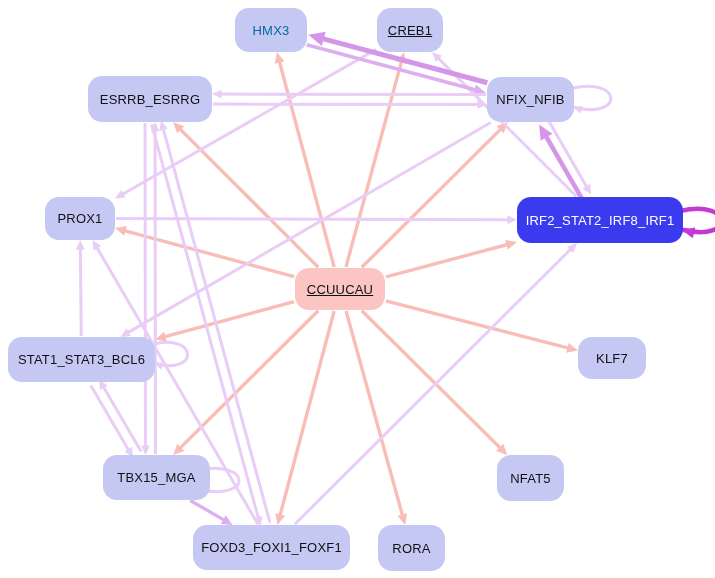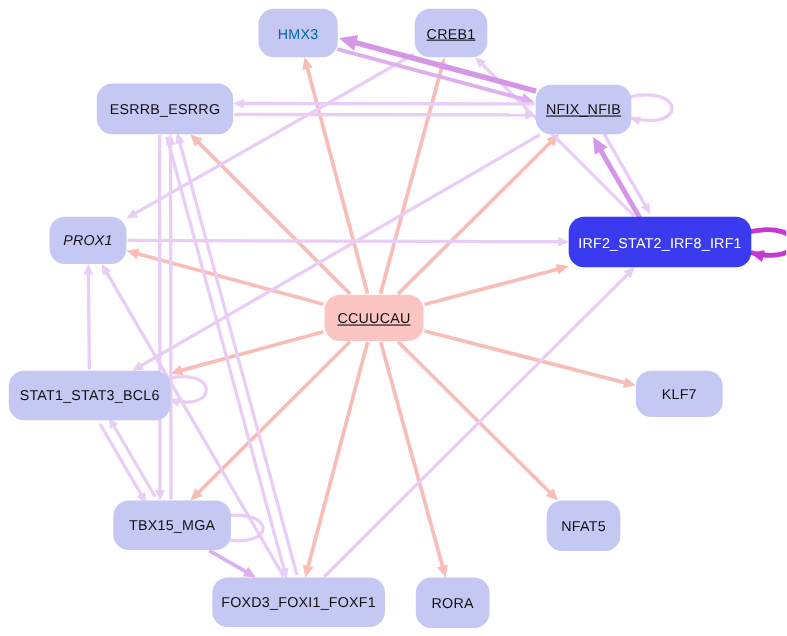--- a/index.html
+++ b/index.html
@@ -158,24 +158,24 @@
       </g>
       <g>
         <path d="M 195 470.5 C 253.1 458.5, 253.1 501.5, 199 489.5" fill="none" stroke="#e9cdf6" stroke-width="3" stroke-linecap="round"></path>
         <polygon points="197,489.5 206.66346776000861,487.49503345382675 204.90942655314993,495.40283589474814" fill="#e9cdf6"></polygon>
       </g>
     </svg>
   <div id="node-layer">
       <div class="node" style="left: 235px; top: 8px; width: 72px; height: 44px; background: rgb(197, 200, 243); color: #0369a1;">HMX3</div>
       <div class="node" style="left: 377px; top: 8px; width: 66px; height: 44px; background: rgb(197, 200, 243); color: rgb(17, 17, 17); text-decoration: underline;">CREB1</div>
       <div class="node" style="left: 88px; top: 76px; width: 124px; height: 46px; background: rgb(197, 200, 243); color: rgb(17, 17, 17);">ESRRB_ESRRG</div>
-      <div class="node" style="left: 487px; top: 77px; width: 87px; height: 45px; background: rgb(197, 200, 243); color: rgb(17, 17, 17); text-decoration: underline;">NFIX_NFIB</div>
-      <div class="node" style="left: 45px; top: 197px; width: 70px; height: 43px; background: rgb(197, 200, 243); color: rgb(17, 17, 17); font-style: italic;">PROX1</div>
+      <div class="node" style="left: 487px; top: 77px; width: 87px; height: 45px; background: rgb(197, 200, 243); color: rgb(17, 17, 17);">NFIX_NFIB</div>
+      <div class="node" style="left: 45px; top: 197px; width: 70px; height: 43px; background: rgb(197, 200, 243); color: rgb(17, 17, 17);">PROX1</div>
       <div class="node highlight" style="left: 517px; top: 197px; width: 166px; height: 46px; background: rgb(58, 58, 238); color: rgb(255, 255, 255);">IRF2_STAT2_IRF8_IRF1</div>
       <div class="node" style="left: 295px; top: 268px; width: 90px; height: 42px; background: rgb(250, 197, 195); color: rgb(17, 17, 17); text-decoration: underline;">CCUUCAU</div>
       <div class="node" style="left: 8px; top: 337px; width: 147px; height: 45px; background: rgb(197, 200, 243); color: rgb(17, 17, 17);">STAT1_STAT3_BCL6</div>
-      <div class="node" style="left: 578px; top: 337px; width: 79px; height: 42px; background: rgb(197, 200, 243); color: rgb(17, 17, 17);">KLF7</div>
+      <div class="node" style="left: 578px; top: 337px; width: 68px; height: 42px; background: rgb(197, 200, 243); color: rgb(17, 17, 17);">KLF7</div>
       <div class="node" style="left: 103px; top: 455px; width: 107px; height: 45px; background: rgb(197, 200, 243); color: rgb(17, 17, 17);">TBX15_MGA</div>
       <div class="node" style="left: 497px; top: 455px; width: 67px; height: 46px; background: rgb(197, 200, 243); color: rgb(17, 17, 17);">NFAT5</div>
       <div class="node" style="left: 193px; top: 525px; width: 157px; height: 45px; background: rgb(197, 200, 243); color: rgb(17, 17, 17);">FOXD3_FOXI1_FOXF1</div>
       <div class="node" style="left: 378px; top: 525px; width: 67px; height: 46px; background: rgb(197, 200, 243); color: rgb(17, 17, 17);">RORA</div>
     </div>
 </div>
 
 </body></html>

